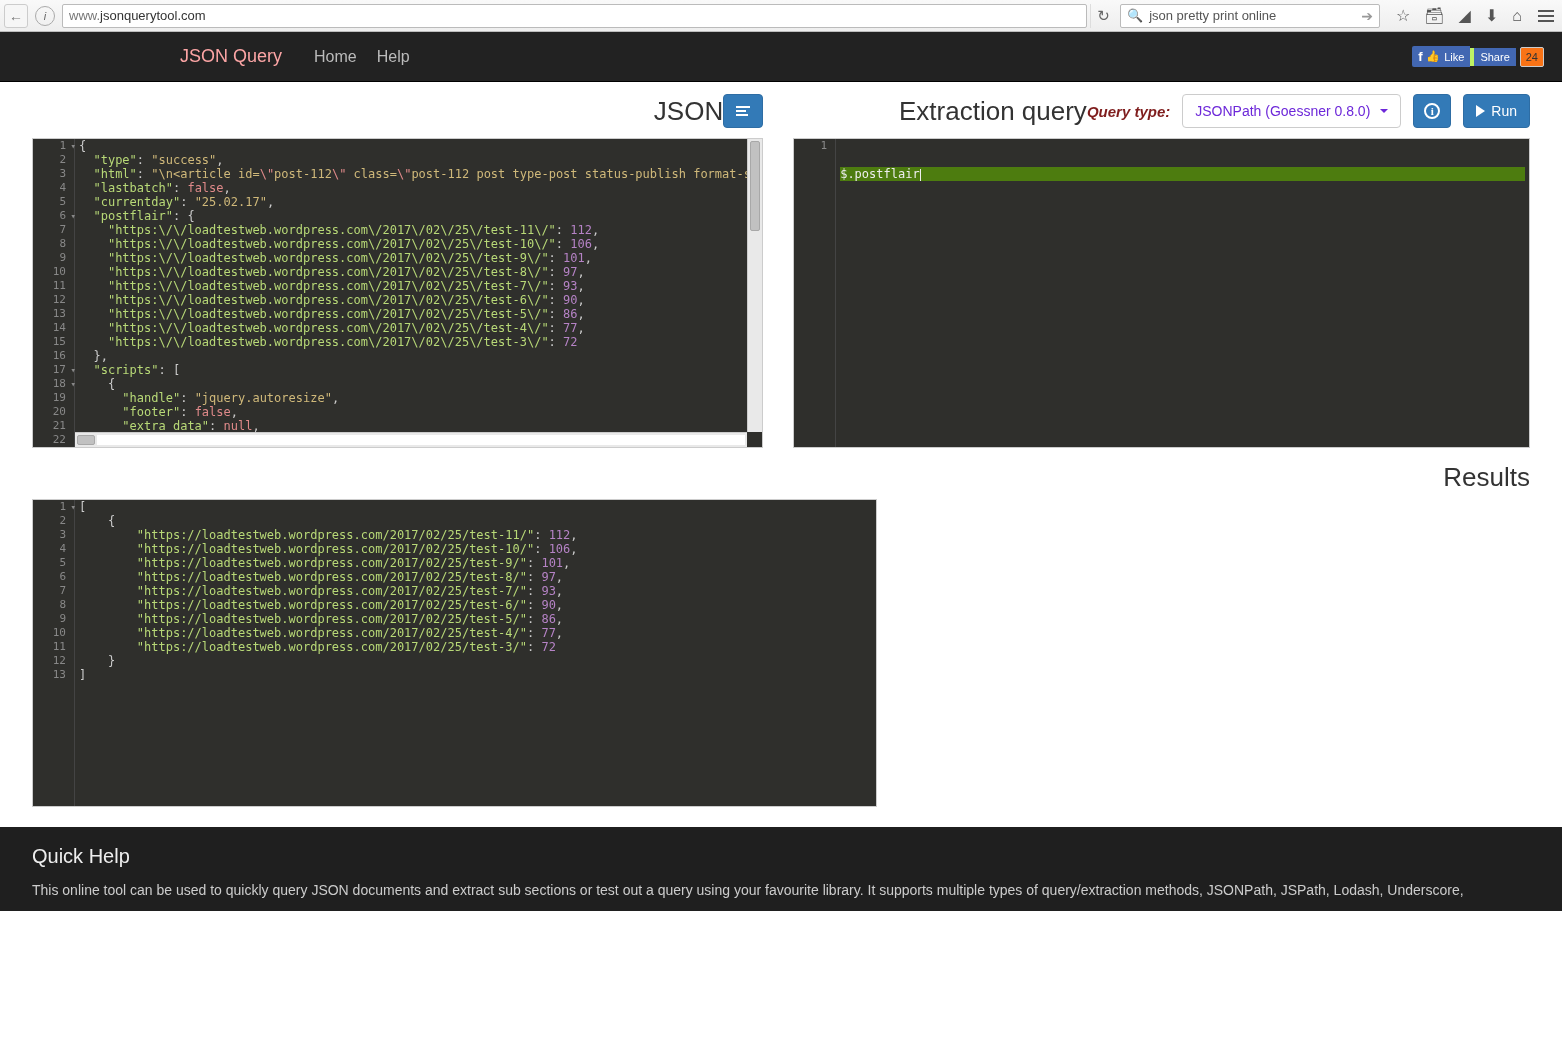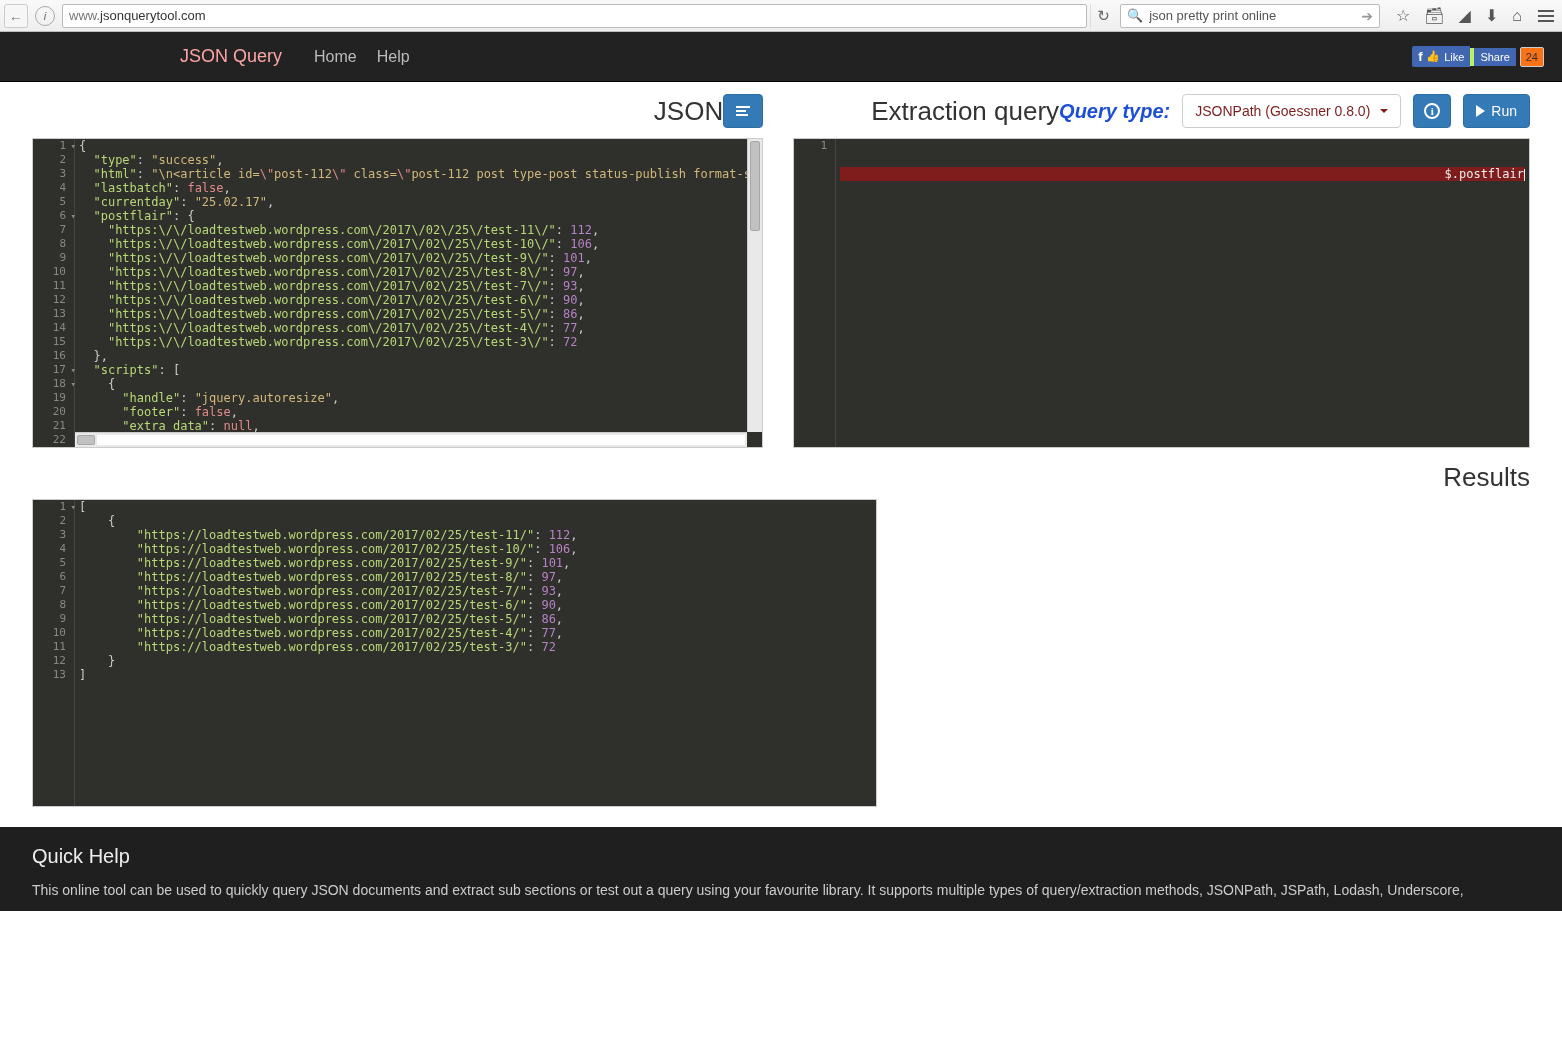--- a/index.html
+++ b/index.html
@@ -122,29 +122,29 @@
   }
   h2.section-title { font-size:26px; font-weight:500; color:#333; }
   .btn {
     display:inline-flex; align-items:center; justify-content:center; gap:6px;
     height: 34px; padding: 0 12px;
     border-radius:4px; border:1px solid transparent;
     font-size:14px; cursor:pointer;
     user-select:none;
   }
   .btn-primary { background:#337ab7; color:#fff; border-color:#2e6da4; }
-  .btn-default { background:#fff; border-color:#ccc; color:#7f1d1d; }
+  .btn-default { background:#fff; border-color:#ccc; color:#6d28d9; }
   .btn .caret {
     width:0; height:0; border-left:4px solid transparent; border-right:4px solid transparent;
     border-top:4px solid currentColor; margin-left:4px;
   }
   .query-head {
     display:flex; align-items:center; gap:12px;
   }
-  .query-head .qtype-label { font-weight:bold; font-style:italic; color:#1d4ed8; font-size:20px;}
+  .query-head .qtype-label { font-weight:bold; font-style:italic; color:#7f1d1d; font-size:15px;}
   .beautify-icon, .info-icon, .play-icon {
     display:inline-flex; flex-direction:column; gap:2px;
   }
   .beautify-icon div { width:14px; height:2px; background:#fff;}
   .beautify-icon div:nth-child(2){ width:10px;}
   .beautify-icon div:nth-child(3){ width:12px;}
   
   .editor {
     background:#2f2f2c;
     border:1px solid #ccc;
@@ -202,22 +202,21 @@
   }
   
   .tk-key { color:#b8d977; }
   .tk-str { color:#d0b97a; }
   .tk-punc { color:#ccc; }
   .tk-num { color:#b683c6; }
   .tk-bool { color:#e08a8a; }
   .tk-null { color:#e08a8a; }
   .tk-plain { color:#eee; }
   .query-line {
-    background:#7f1d1d;
-    text-align:right;
+    background:#4d7c0f;
   }
   .query-line .cursor {
     display:inline-block; width:1px; height:12px; background:#eee;
     vertical-align:middle;
   }
   
   .results-section { margin-top: 14px; }
   .results-section .editor { width: 845px; }
   
   .quick-help {

